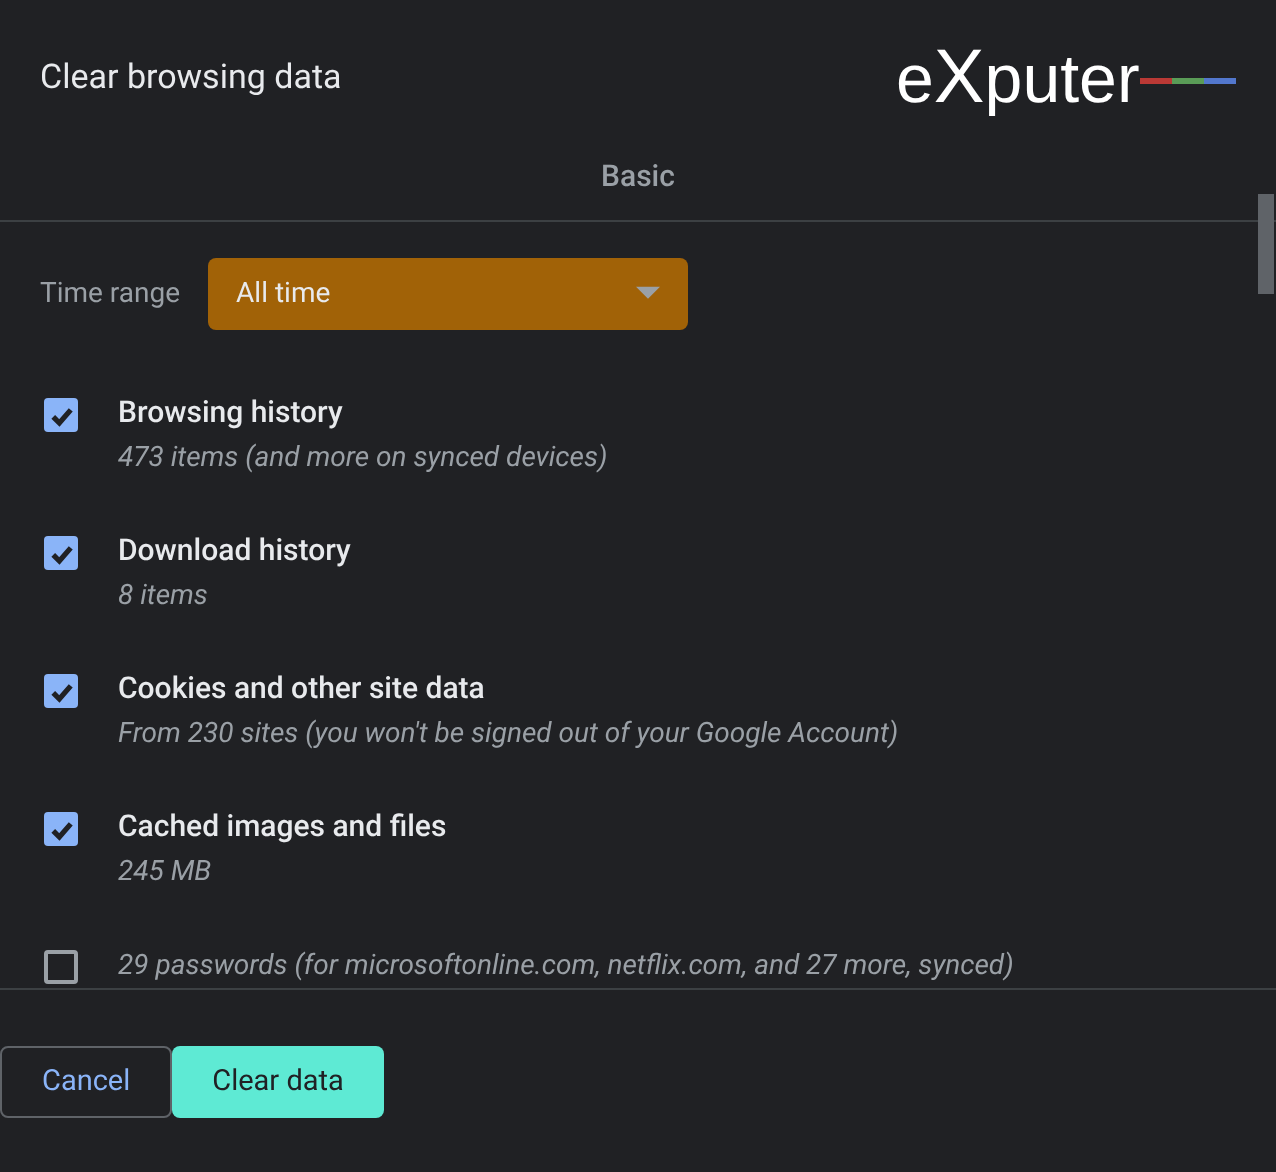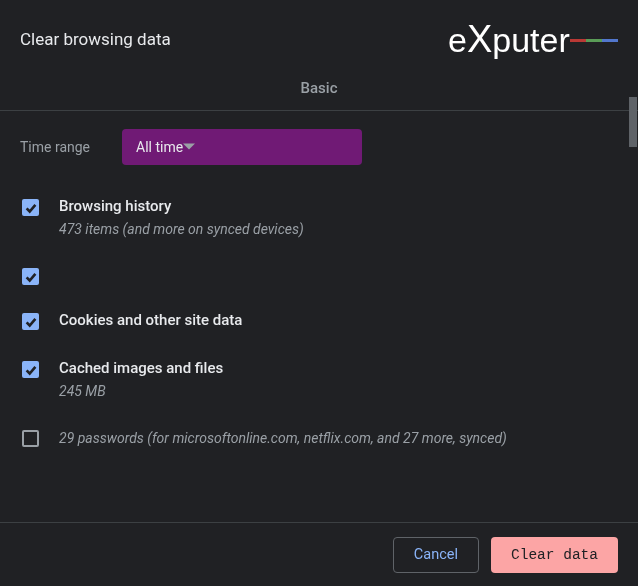--- a/index.html
+++ b/index.html
@@ -76,37 +76,37 @@
   }
   .body {
     padding: 18px 20px 0 20px;
     height: 398px;
     overflow: hidden;
     position: relative;
   }
   .timerow {
     display: flex;
     align-items: center;
-    gap: 32px;
+    gap: 14px;
     margin-bottom: 22px;
   }
   .timerow-label {
     color: #9aa0a6;
     font-size: 14px;
   }
   .select {
-    background: #701a75;
+    background: #a16207;
     border: none;
     color: #e8eaed;
     height: 36px;
     width: 240px;
     padding: 0 14px;
     display: flex;
     align-items: center;
-    justify-content: flex-start;
+    justify-content: space-between;
     border-radius: 4px;
     cursor: pointer;
     font-size: 14px;
   }
   .select svg { width: 12px; height: 12px; fill: #9aa0a6; }
   .item {
     display: flex;
     align-items: flex-start;
     gap: 20px;
     padding: 10px 0 16px 2px;
@@ -139,47 +139,45 @@
   .item-sub {
     color: #9aa0a6;
     font-size: 14px;
     line-height: 1.5;
     font-style: italic;
   }
   .footer {
     position: absolute;
     left: 0; right: 0; bottom: 0;
     border-top: 1px solid #3c4043;
-    height: 64px;
-    display: flex;
-    align-items: center;
-    justify-content: flex-end;
-    gap: 12px;
+    height: 92px;
+    display: flex;
+    align-items: center;
+    justify-content: flex-start;
     padding-right: 20px;
     background: #202124;
   }
   .btn {
     height: 36px;
     padding: 0 20px;
     border-radius: 4px;
     font-size: 14.5px;
     cursor: pointer;
     display: flex;
     align-items: center;
   }
   .btn-cancel {
     background: transparent;
     border: 1px solid #5f6368;
     color: #8ab4f8;
   }
   .btn-primary {
-    background: #fca5a5;
+    background: #5eead4;
     border: none;
     color: #202124;
-    font-family: Liberation Mono, monospace;
   }
   .scrollbar {
     position: absolute;
     right: 1px;
     top: 97px;
     width: 8px;
     height: 397px;
     background: transparent;
   }
   .scroll-thumb {
@@ -231,29 +229,34 @@
           <div class="item-title">Browsing history</div>
           <div class="item-sub">473 items (and more on synced devices)</div>
         </div>
       </div>
       <div class="item">
         <div class="checkbox checked">
           <svg viewBox="0 0 16 16">
             <polyline points="3,8.5 6.5,12 13,4.5"></polyline>
           </svg>
         </div>
+        <div class="item-text">
+          <div class="item-title">Download history</div>
+          <div class="item-sub">8 items</div>
+        </div>
       </div>
       <div class="item">
         <div class="checkbox checked">
           <svg viewBox="0 0 16 16">
             <polyline points="3,8.5 6.5,12 13,4.5"></polyline>
           </svg>
         </div>
         <div class="item-text">
           <div class="item-title">Cookies and other site data</div>
+          <div class="item-sub">From 230 sites (you won't be signed out of your Google Account)</div>
         </div>
       </div>
       <div class="item">
         <div class="checkbox checked">
           <svg viewBox="0 0 16 16">
             <polyline points="3,8.5 6.5,12 13,4.5"></polyline>
           </svg>
         </div>
         <div class="item-text">
           <div class="item-title">Cached images and files</div>

